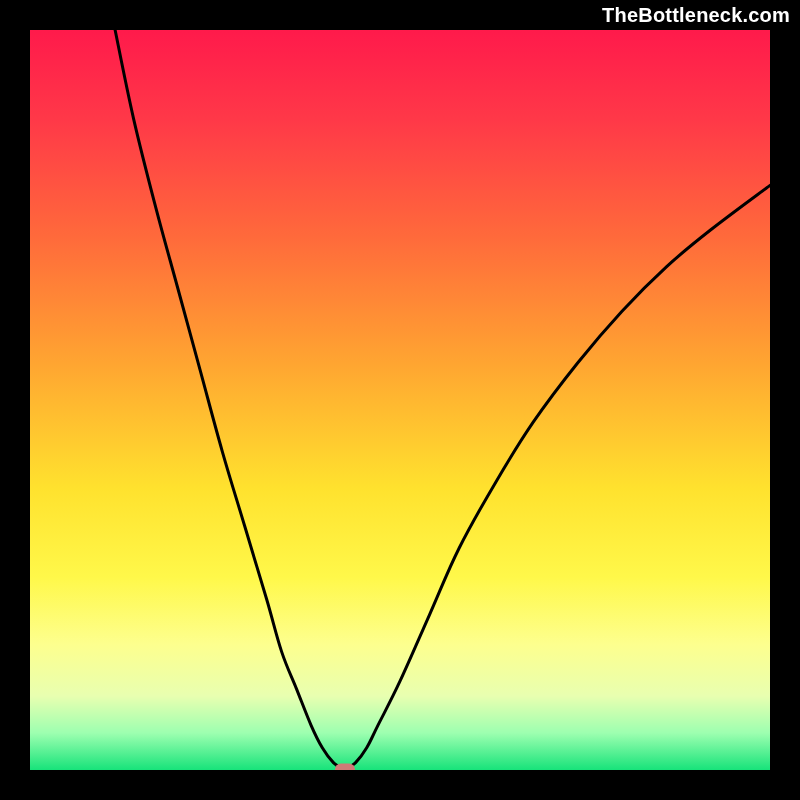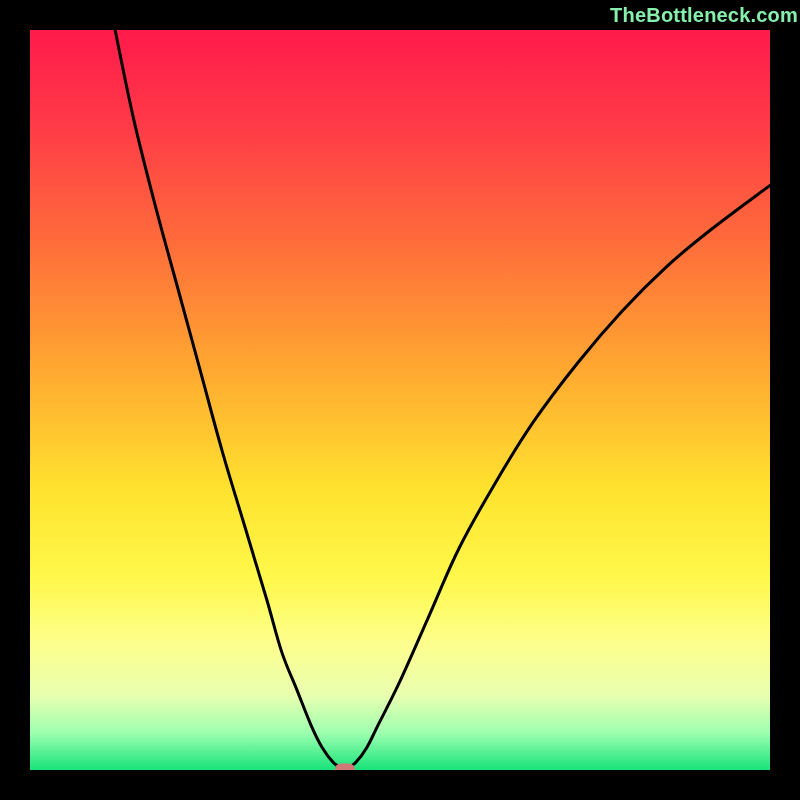--- a/index.html
+++ b/index.html
@@ -12,22 +12,22 @@
   }
   .frame {
     position: relative;
     width: 800px;
     height: 800px;
     background: #000;
   }
   .watermark {
     position: absolute;
     top: 4px;
-    right: 2px;
-    color: #86efac;
+    right: 10px;
+    color: #ffffff;
     font-size: 20px;
     font-weight: 600;
     letter-spacing: 0.2px;
     z-index: 10;
   }
   .plot {
     position: absolute;
     left: 30px;
     top: 30px;
     width: 740px;

